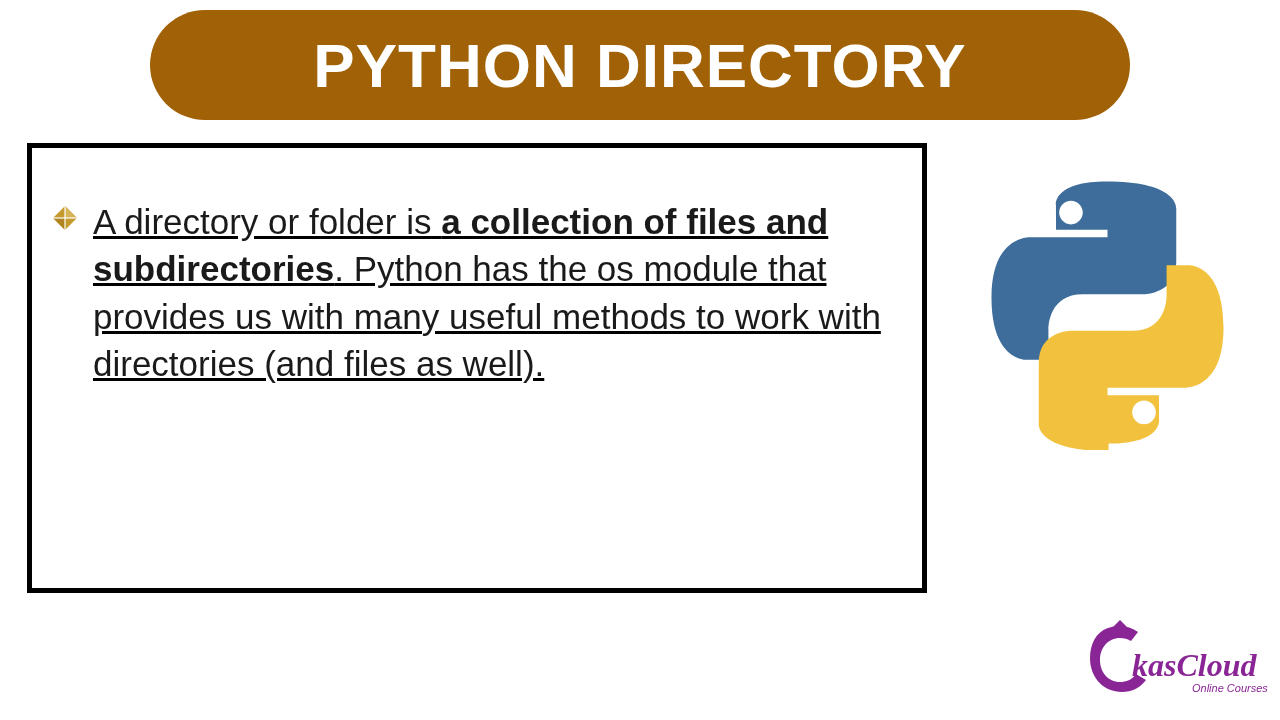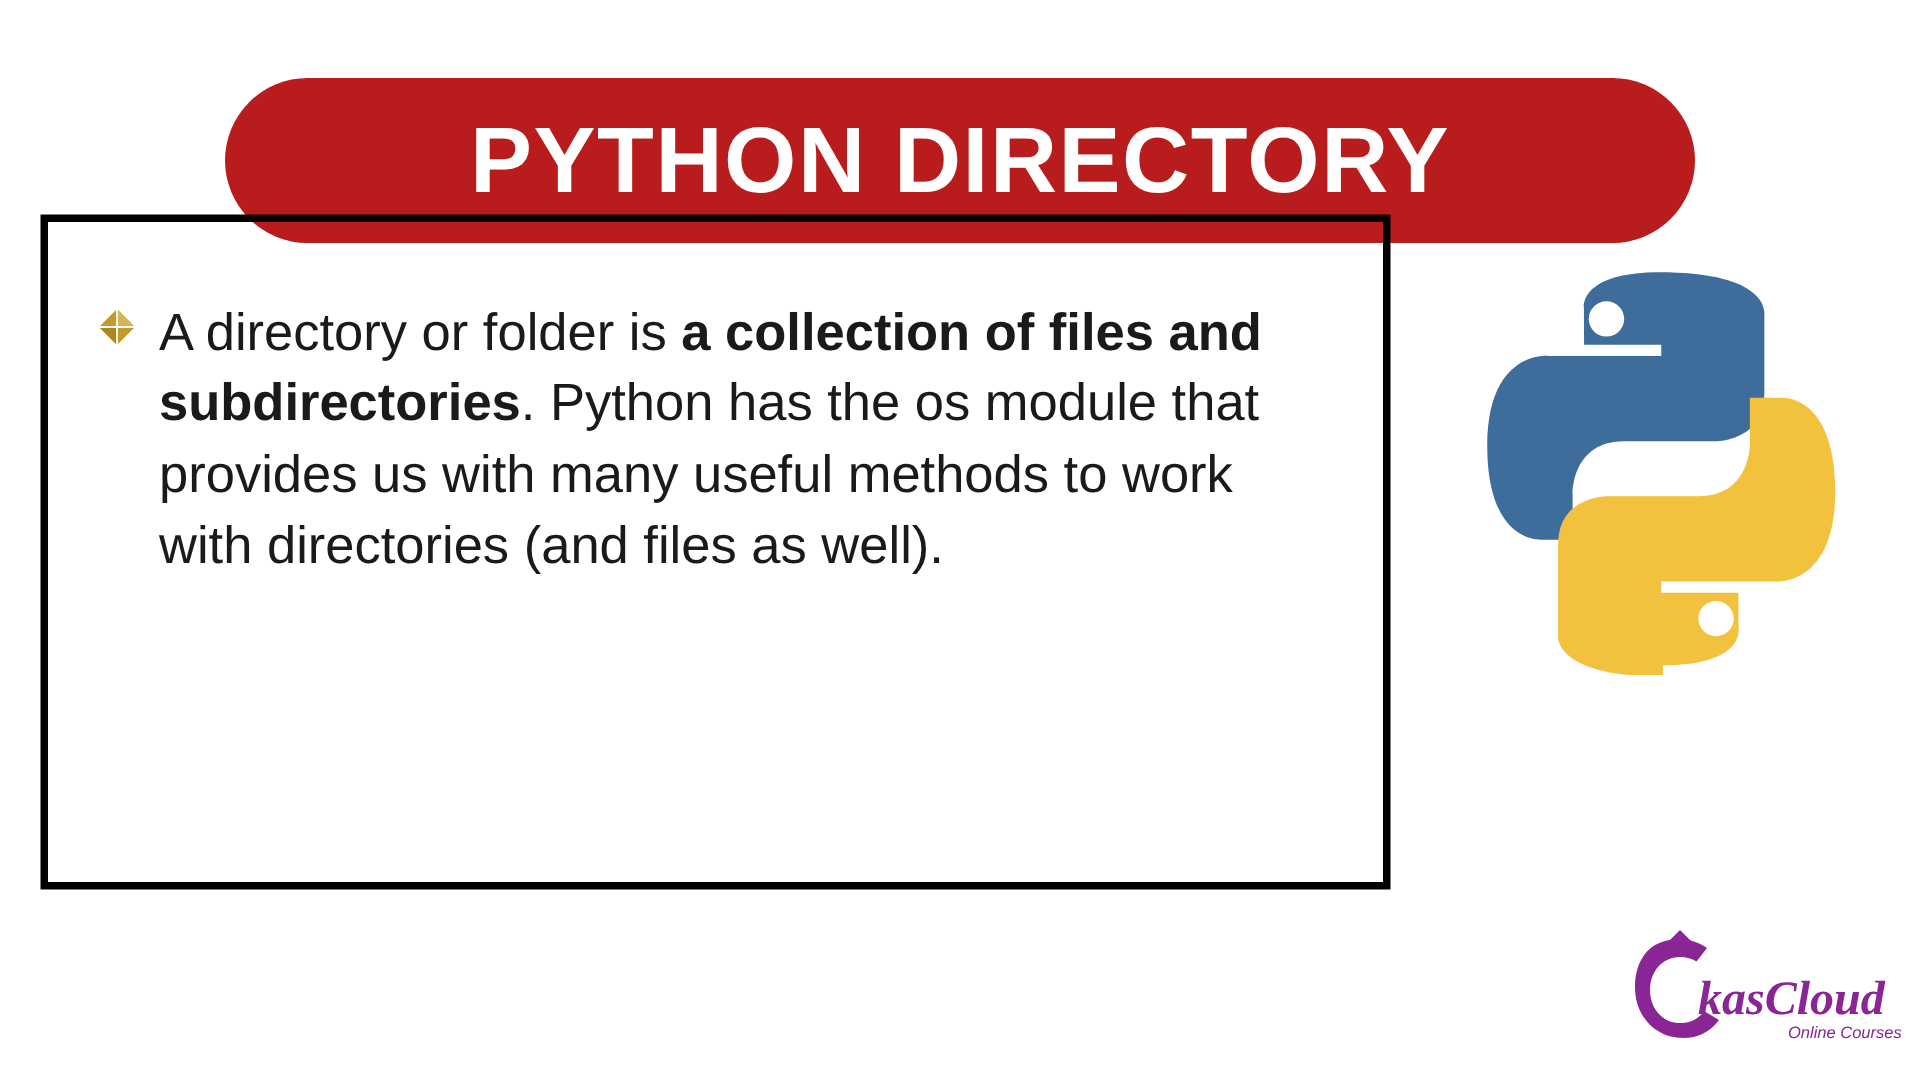--- a/index.html
+++ b/index.html
@@ -11,41 +11,41 @@
       position: relative;
       overflow: hidden;
     }
     .title-band {
       position: absolute;
       top: 10px;
       left: 50%;
       transform: translateX(-50%);
       width: 980px;
       height: 110px;
-      background: #b91c1c;
+      background: #a16207;
       border-radius: 60px;
       display: flex;
       align-items: center;
       justify-content: center;
-      margin-top: 42px;
     }
     .title-text {
       color: #ffffff;
       font-size: 62px;
       font-weight: 900;
       letter-spacing: 1px;
     }
     .content-box {
       position: absolute;
       top: 143px;
       left: 27px;
       width: 900px;
       height: 450px;
       border: 5px solid #000000;
-      padding: 50px 30px 20px 32px;
+      padding: 50px 30px 20px 19px;
+      text-decoration: underline;
     }
     .bullet-row {
       display: flex;
       align-items: flex-start;
       gap: 14px;
     }
     .diamond-bullet {
       flex-shrink: 0;
       margin-top: 6px;
     }

